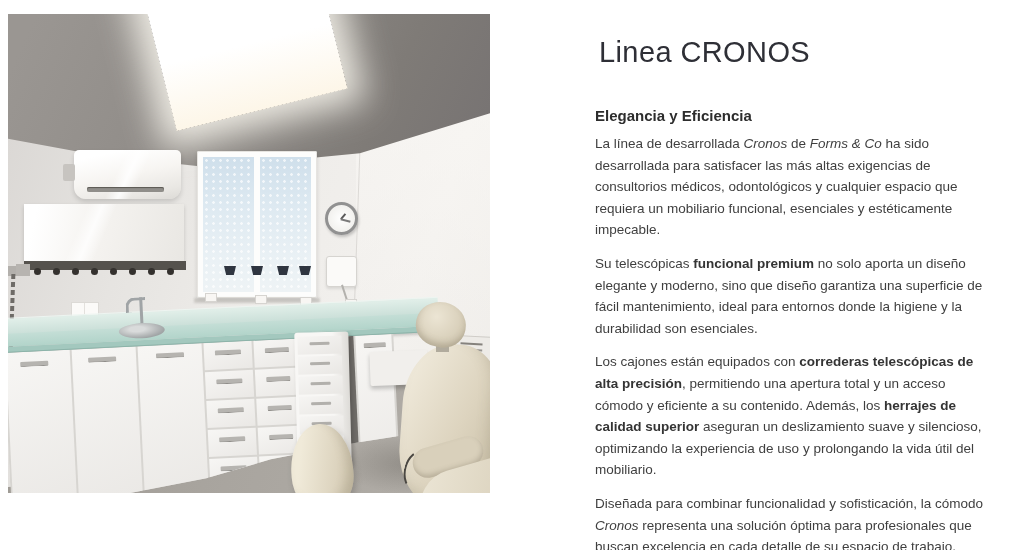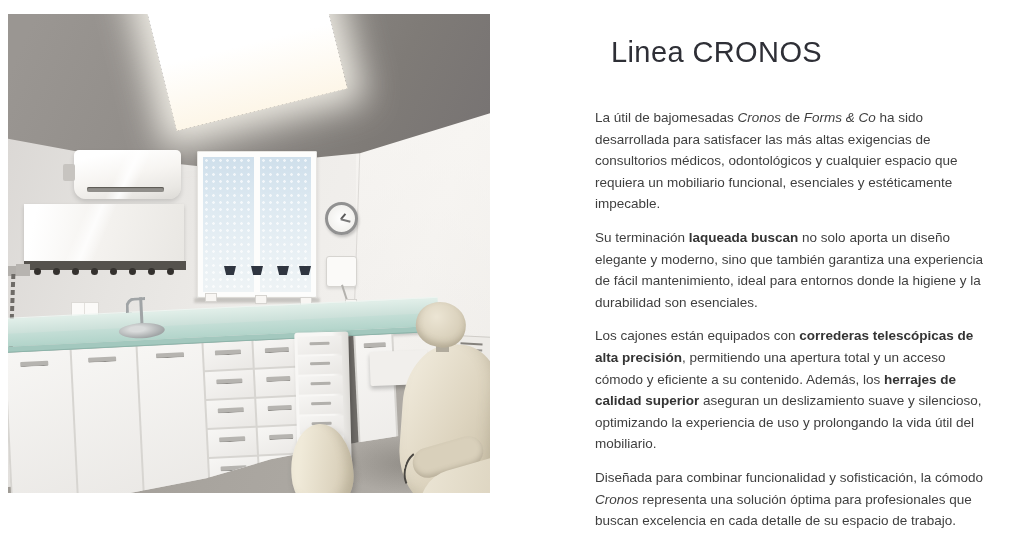--- a/index.html
+++ b/index.html
@@ -3,21 +3,21 @@
 <meta charset="utf-8">
 <style>
   html,body{margin:0;padding:0;}
   body{
     width:1024px;height:550px;background:#ffffff;position:relative;overflow:hidden;
     font-family:"Liberation Sans", sans-serif;
   }
   
   .content{position:absolute;left:595px;top:36px;width:400px;color:#3f3f3f;}
   .title{
-    font-size:29px;font-weight:500;color:#2e2f36;margin:0 0 38px 16px;letter-spacing:.4px;
+    font-size:29px;font-weight:500;color:#2e2f36;margin:0 0 38px 4px;letter-spacing:.4px;
   }
   .section-heading{font-size:15px;font-weight:700;color:#2d2d2d;margin:0 0 9px 0;}
   .para{font-size:13.5px;line-height:21.6px;margin:0 0 12px 0;}
   .para strong{font-weight:700;color:#343434;}
   .para em{font-style:italic;}
   
   .photo{
     position:absolute;left:8px;top:14px;width:482px;height:479px;overflow:hidden;
     background:linear-gradient(108deg,#d8d5d2 0%,#e6e4e1 30%,#efedea 55%,#f3f1ee 78%,#eeece8 100%);
   }
@@ -282,17 +282,18 @@
   <div class="chair-headrest"></div>
   <div class="chair-cable"></div>
   <div class="chair-arm"></div>
   <div class="chair-seat"></div>
   <div class="stool"></div>
 
 </div>
 
 <div class="content">
   <h1 class="title">Linea CRONOS</h1>
-  <p class="para"><span>La útil de bajomesadas </span><em>Cronos</em><span> de </span><em>Forms &amp; Co</em><span> ha sido desarrollada para satisfacer las más altas exigencias de consultorios médicos, odontológicos y cualquier espacio que requiera un mobiliario funcional, esenciales y estéticamente impecable.</span></p>
-  <p class="para"><span>Su terminación </span><strong>laqueada buscan</strong><span> no solo aporta un diseño elegante y moderno, sino que también garantiza una experiencia de fácil mantenimiento, ideal para entornos donde la higiene y la durabilidad son esenciales.</span></p>
+  <h2 class="section-heading">Elegancia y Eficiencia</h2>
+  <p class="para"><span>La línea de desarrollada </span><em>Cronos</em><span> de </span><em>Forms &amp; Co</em><span> ha sido desarrollada para satisfacer las más altas exigencias de consultorios médicos, odontológicos y cualquier espacio que requiera un mobiliario funcional, esenciales y estéticamente impecable.</span></p>
+  <p class="para"><span>Su telescópicas </span><strong>funcional premium</strong><span> no solo aporta un diseño elegante y moderno, sino que diseño garantiza una superficie de fácil mantenimiento, ideal para entornos donde la higiene y la durabilidad son esenciales.</span></p>
   <p class="para"><span>Los cajones están equipados con </span><strong>correderas telescópicas de alta precisión</strong><span>, permitiendo una apertura total y un acceso cómodo y eficiente a su contenido. Además, los </span><strong>herrajes de calidad superior</strong><span> aseguran un deslizamiento suave y silencioso, optimizando la experiencia de uso y prolongando la vida útil del mobiliario.</span></p>
   <p class="para"><span>Diseñada para combinar funcionalidad y sofisticación, la cómodo </span><em>Cronos</em><span> representa una solución óptima para profesionales que buscan excelencia en cada detalle de su espacio de trabajo.</span></p>
 </div>
 
 </body></html>

